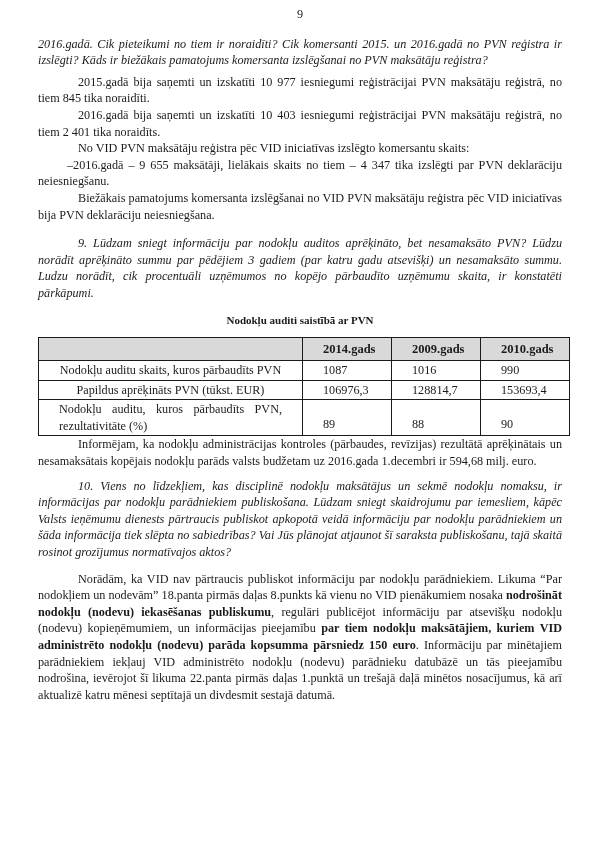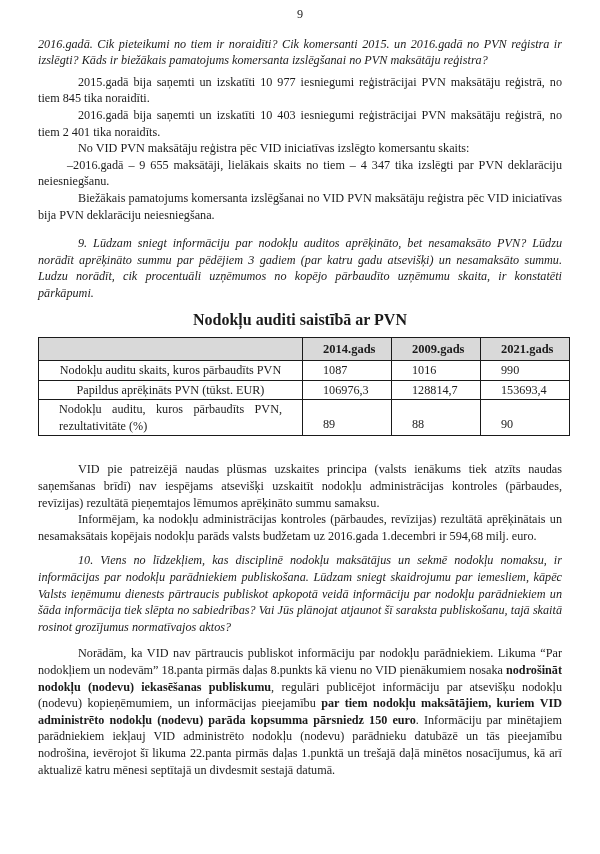--- a/index.html
+++ b/index.html
@@ -32,21 +32,21 @@
     text-align: justify;
   }
   .it { font-style: italic; }
   .ind { text-indent: 40px; }
   .dash { text-indent: 29px; }
   .p-cont { margin-bottom: 5px; }
   .q9 { margin-top: 12px; margin-bottom: 10px; }
   .tbl-title {
     text-align: center;
     font-weight: bold;
-    font-size: 16px;
+    font-size: 11px;
     margin: 0 0 9px 0;
   }
   table.audit {
     border-collapse: collapse;
     table-layout: fixed;
     width: 532px;
     font-size: 12.2px;
   }
   table.audit col.c-label { width: 264px; }
   table.audit col.c-y { width: 89px; }
@@ -94,21 +94,21 @@
       <col class="c-label">
         <col class="c-y">
         <col class="c-y">
         <col class="c-y">
     </colgroup>
     <tbody>
       <tr>
         <th></th>
         <th>2014.gads</th>
         <th>2009.gads</th>
-        <th>2021.gads</th>
+        <th>2010.gads</th>
       </tr>
       <tr>
         <td class="lbl">Nodokļu auditu skaits, kuros pārbaudīts PVN</td>
         <td class="num">1087</td>
         <td class="num">1016</td>
         <td class="num">990</td>
       </tr>
       <tr>
         <td class="lbl">Papildus aprēķināts PVN (tūkst. EUR)</td>
         <td class="num">106976,3</td>
@@ -117,20 +117,19 @@
       </tr>
       <tr>
         <td class="lbl lbl-just">Nodokļu auditu, kuros pārbaudīts PVN, rezultativitāte (%)</td>
         <td class="num vbot">89</td>
         <td class="num vbot">88</td>
         <td class="num vbot">90</td>
       </tr>
     </tbody>
   </table>
 
-  <p class="ind after-table">VID pie patreizējā naudas plūsmas uzskaites principa (valsts ienākums tiek atzīts naudas saņemšanas brīdī) nav iespējams atsevišķi uzskaitīt nodokļu administrācijas kontroles (pārbaudes, revīzijas) rezultātā pieņemtajos lēmumos aprēķināto summu samaksu.</p>
   <p class="ind">Informējam, ka nodokļu administrācijas kontroles (pārbaudes, revīzijas) rezultātā aprēķinātais un nesamaksātais kopējais nodokļu parāds valsts budžetam uz 2016.gada 1.decembri ir 594,68 milj. euro.</p>
 
   <p class="it ind q10">10. Viens no līdzekļiem, kas disciplinē nodokļu maksātājus un sekmē nodokļu nomaksu, ir informācijas par nodokļu parādniekiem publiskošana. Lūdzam sniegt skaidrojumu par iemesliem, kāpēc Valsts ieņēmumu dienests pārtraucis publiskot apkopotā veidā informāciju par nodokļu parādniekiem un šāda informācija tiek slēpta no sabiedrības? Vai Jūs plānojat atjaunot šī saraksta publiskošanu, tajā skaitā rosinot grozījumus normatīvajos aktos?</p>
 
   <p class="ind"><span>Norādām, ka VID nav pārtraucis publiskot informāciju par nodokļu parādniekiem. Likuma “Par nodokļiem un nodevām” 18.panta pirmās daļas 8.punkts kā vienu no VID pienākumiem nosaka </span><b>nodrošināt nodokļu (nodevu) iekasēšanas publiskumu</b><span>, regulāri publicējot informāciju par atsevišķu nodokļu (nodevu) kopieņēmumiem, un informācijas pieejamību </span><b>par tiem nodokļu maksātājiem, kuriem VID administrēto nodokļu (nodevu) parāda kopsumma pārsniedz 150 euro</b><span>. Informāciju par minētajiem parādniekiem iekļauj VID administrēto nodokļu (nodevu) parādnieku datubāzē un tās pieejamību nodrošina, ievērojot šī likuma 22.panta pirmās daļas 1.punktā un trešajā daļā minētos nosacījumus, kā arī aktualizē katru mēnesi septītajā un divdesmit sestajā datumā.</span></p>
 
 </div>
 
 </body></html>

